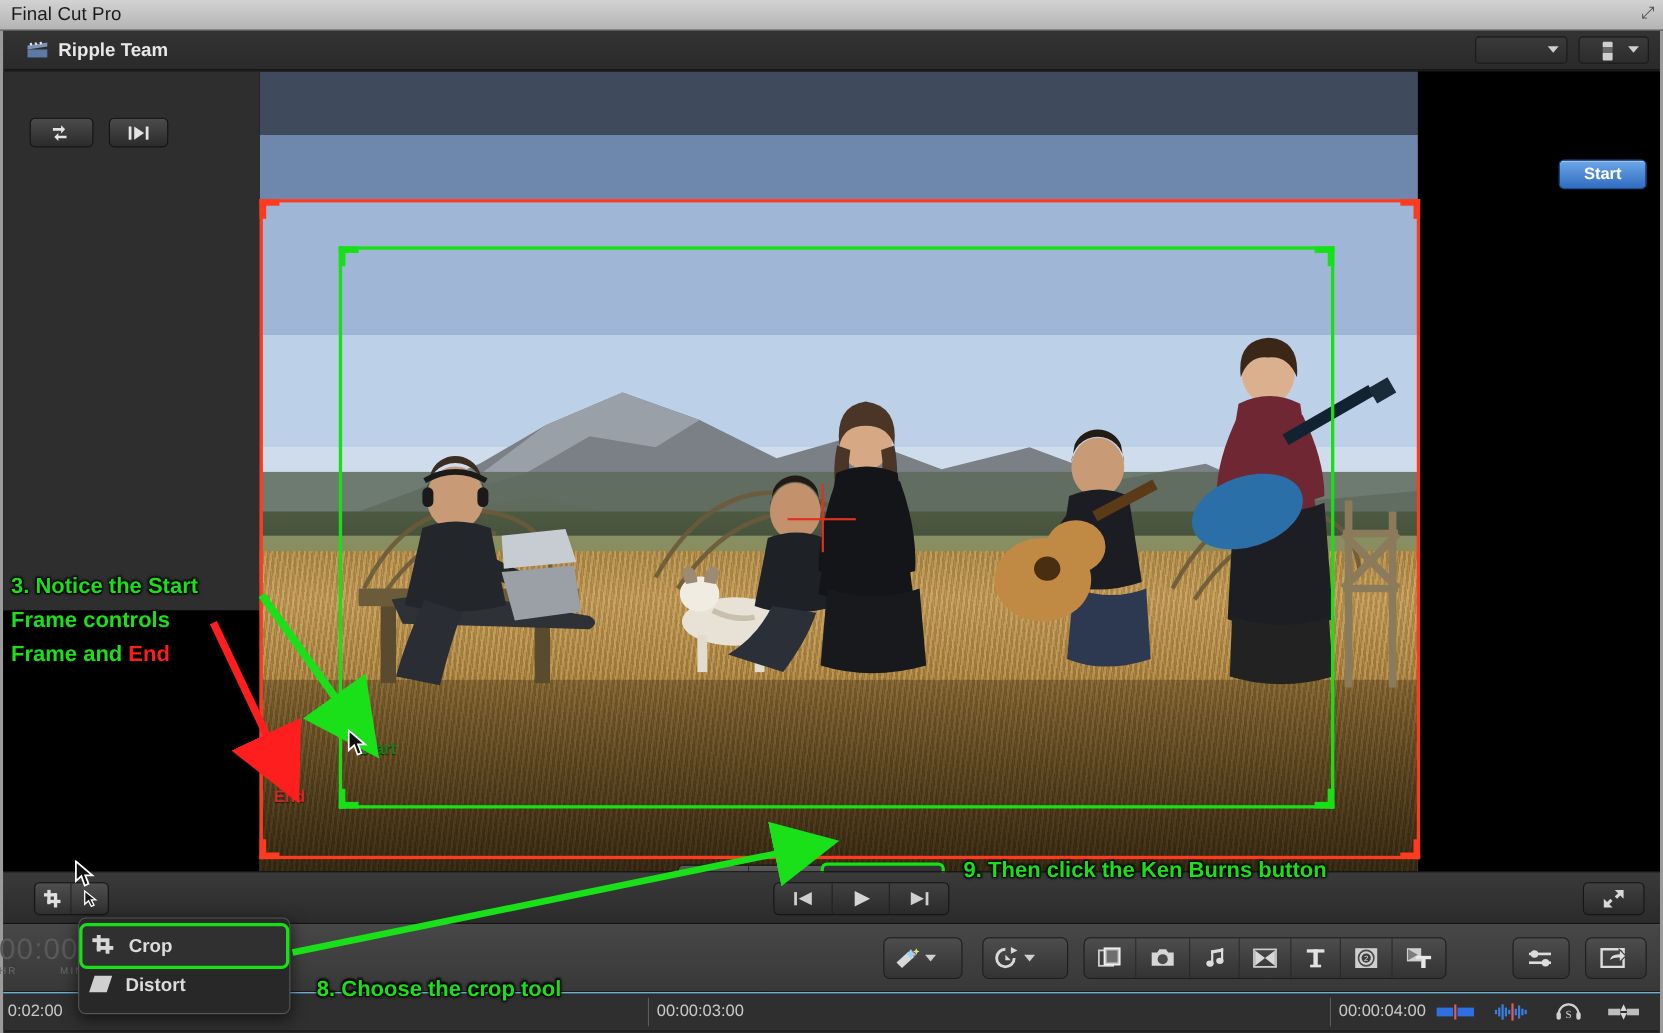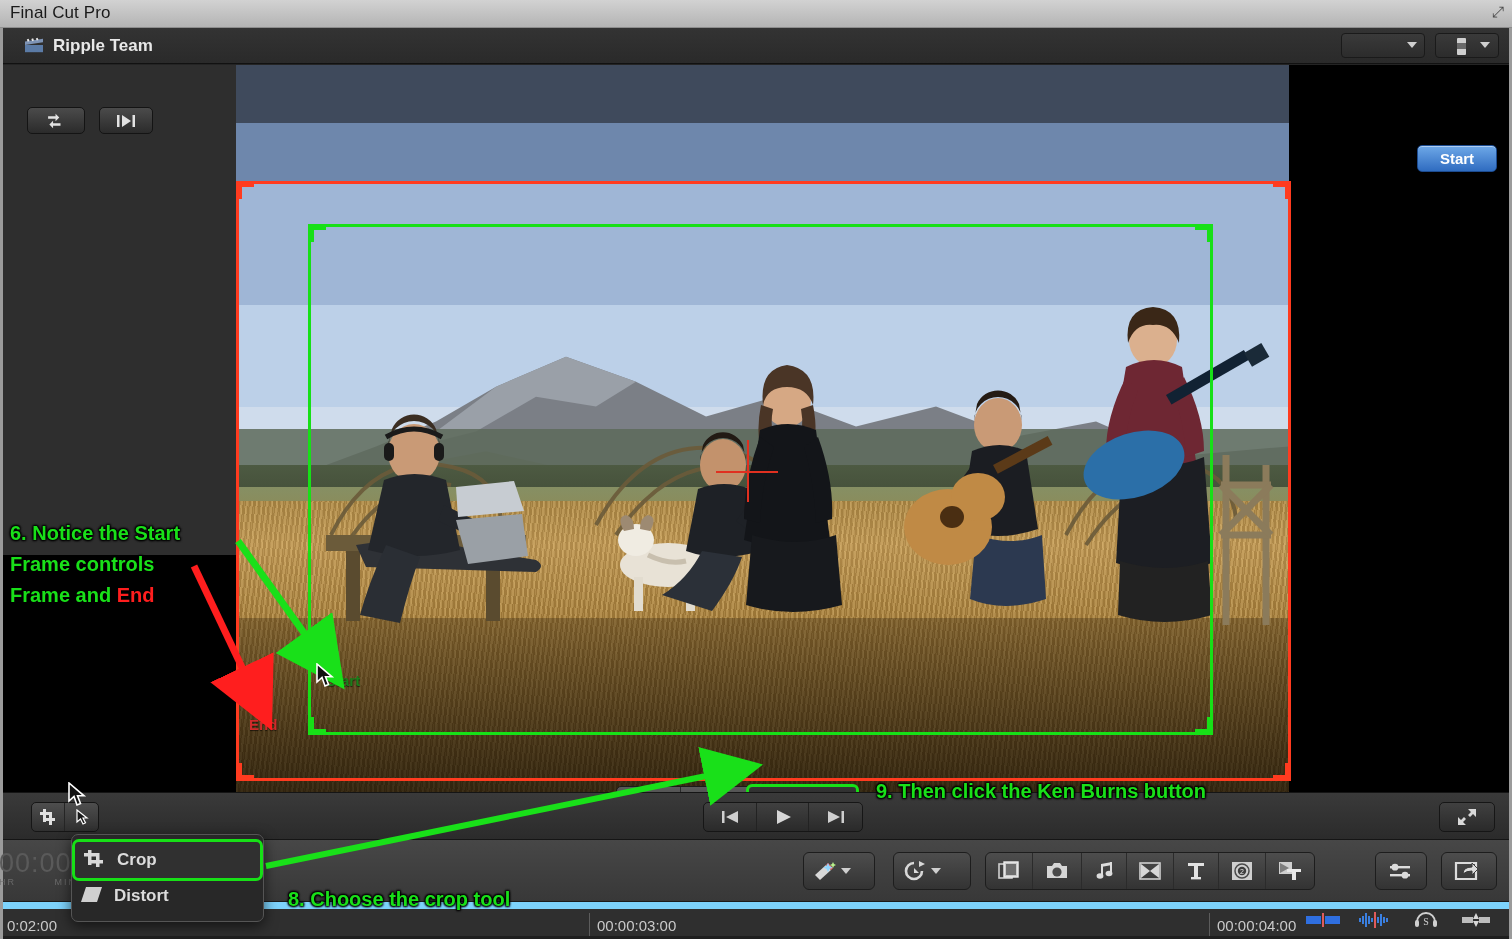--- a/index.html
+++ b/index.html
@@ -116,21 +116,21 @@
   .tc-digits { font-size:27px; color:#5a5a5a; font-family:"Liberation Sans", sans-serif; letter-spacing:1px; }
   .tc-units { position:absolute; left:0; top:29px; font-size:9px; color:#6a6a6a; letter-spacing:2px; }
   .btngroup { position:absolute; top:12px; height:38px; background:linear-gradient(#4d4d4d,#333);
     border:1px solid #1d1d1d; border-radius:6px; display:flex; }
   .btngroup .b { height:36px; display:flex; align-items:center; justify-content:center;
     border-right:1px solid #2b2b2b; padding:0 12px; }
   .btngroup .b:last-child { border-right:none; }
 
   
   .ruler { position:absolute; left:0; top:874px; width:1506px; height:34px;
-    background:#2f2f2f; border-top:7px solid #7dd3fc; }
+    background:#2f2f2f; border-top:1px solid #7dd3fc; }
   .ruler .tick { position:absolute; top:4px; width:1px; height:26px; background:#5c5c5c; }
   .ruler .tlabel { position:absolute; top:8px; font-size:15px; color:#c9c9c9; }
   .timeline-body { position:absolute; left:0; top:908px; width:1506px; height:3px; background:#1f1f1f; }
 
   
   .menu { position:absolute; left:68px; top:806px; width:193px;
     background:#282828; border:1px solid #555; border-radius:7px; padding:7px 0;
     box-shadow:0 4px 14px rgba(0,0,0,.6); z-index:40; }
   .menu .mi { height:36px; display:flex; align-items:center; padding:0 8px; }
   .menu .mi .mlabel { font-size:17px; color:#dcdcdc; font-weight:700; margin-left:10px; }
@@ -604,21 +604,21 @@
     </marker>
   </defs>
   <line x1="266" y1="866" x2="716" y2="774" stroke="#19e019" stroke-width="6" marker-end="url(#gh)"></line>
 
   <line x1="238" y1="541" x2="312" y2="644" stroke="#19e019" stroke-width="7" marker-end="url(#gh)"></line>
 
   <line x1="194" y1="566" x2="248" y2="680" stroke="#ff1e1e" stroke-width="7" marker-end="url(#rh)"></line>
 </svg>
 
 <div class="anno" style="left:10px; top:518px; width:250px;">
-  <div>6. Notice the Start</div>
+  <div>3. Notice the Start</div>
   <div>Frame controls</div>
   <div>
     <span>Frame and </span><span class="red">End</span>
   </div>
 </div>
 
 <div class="anno" style="left:876px; top:776px;">9. Then click the Ken Burns button</div>
 
 <div class="anno" style="left:288px; top:884px;">8. Choose the crop tool</div>
 

